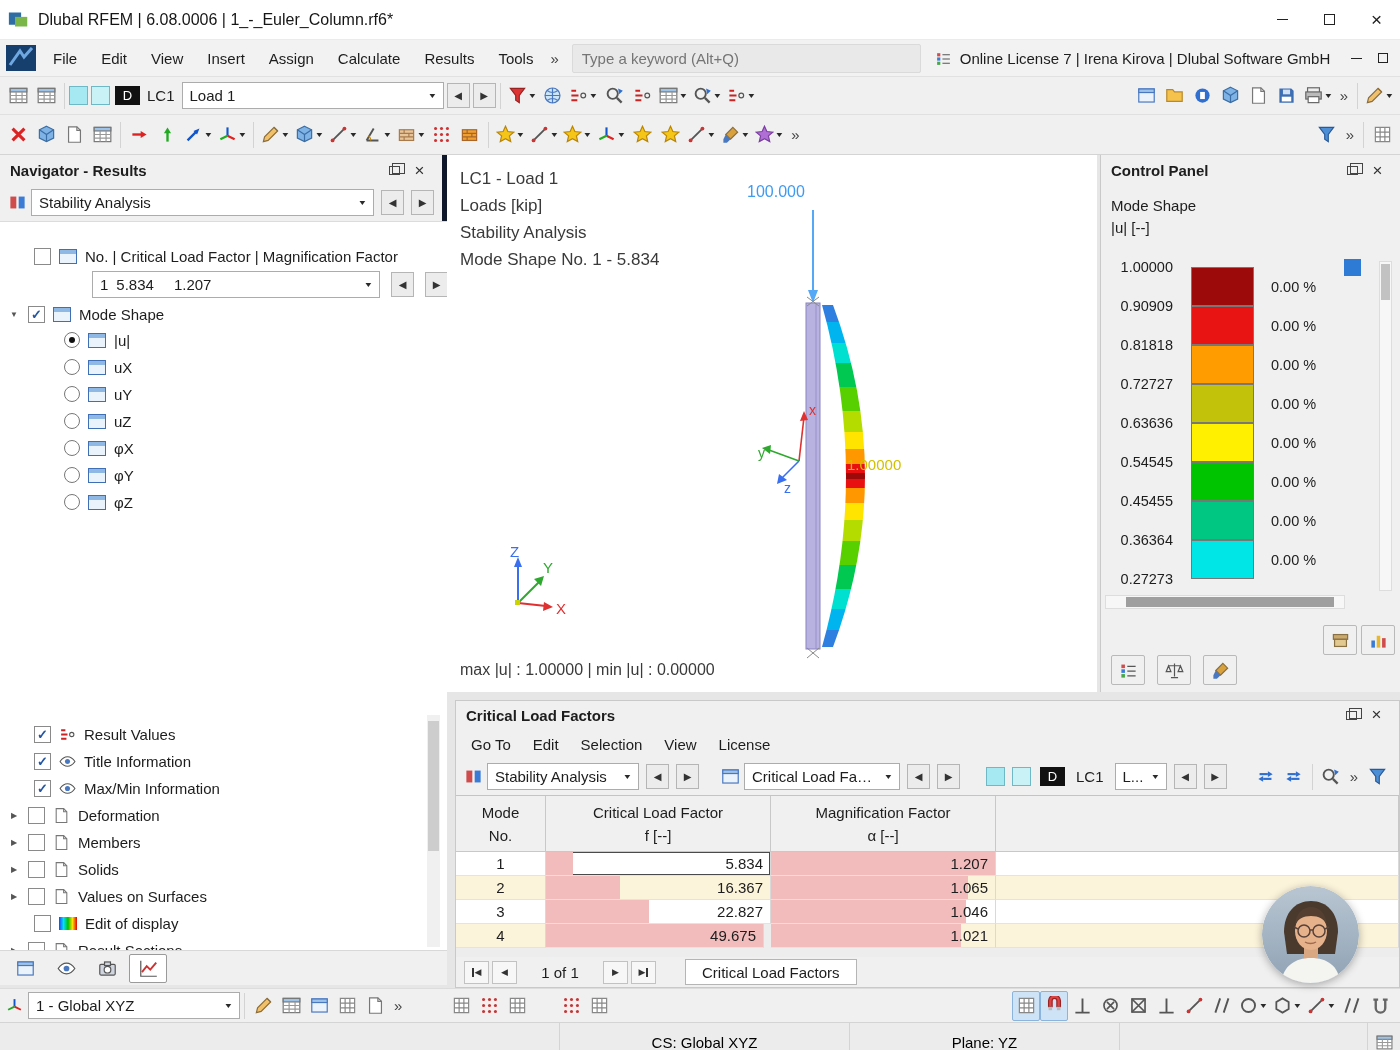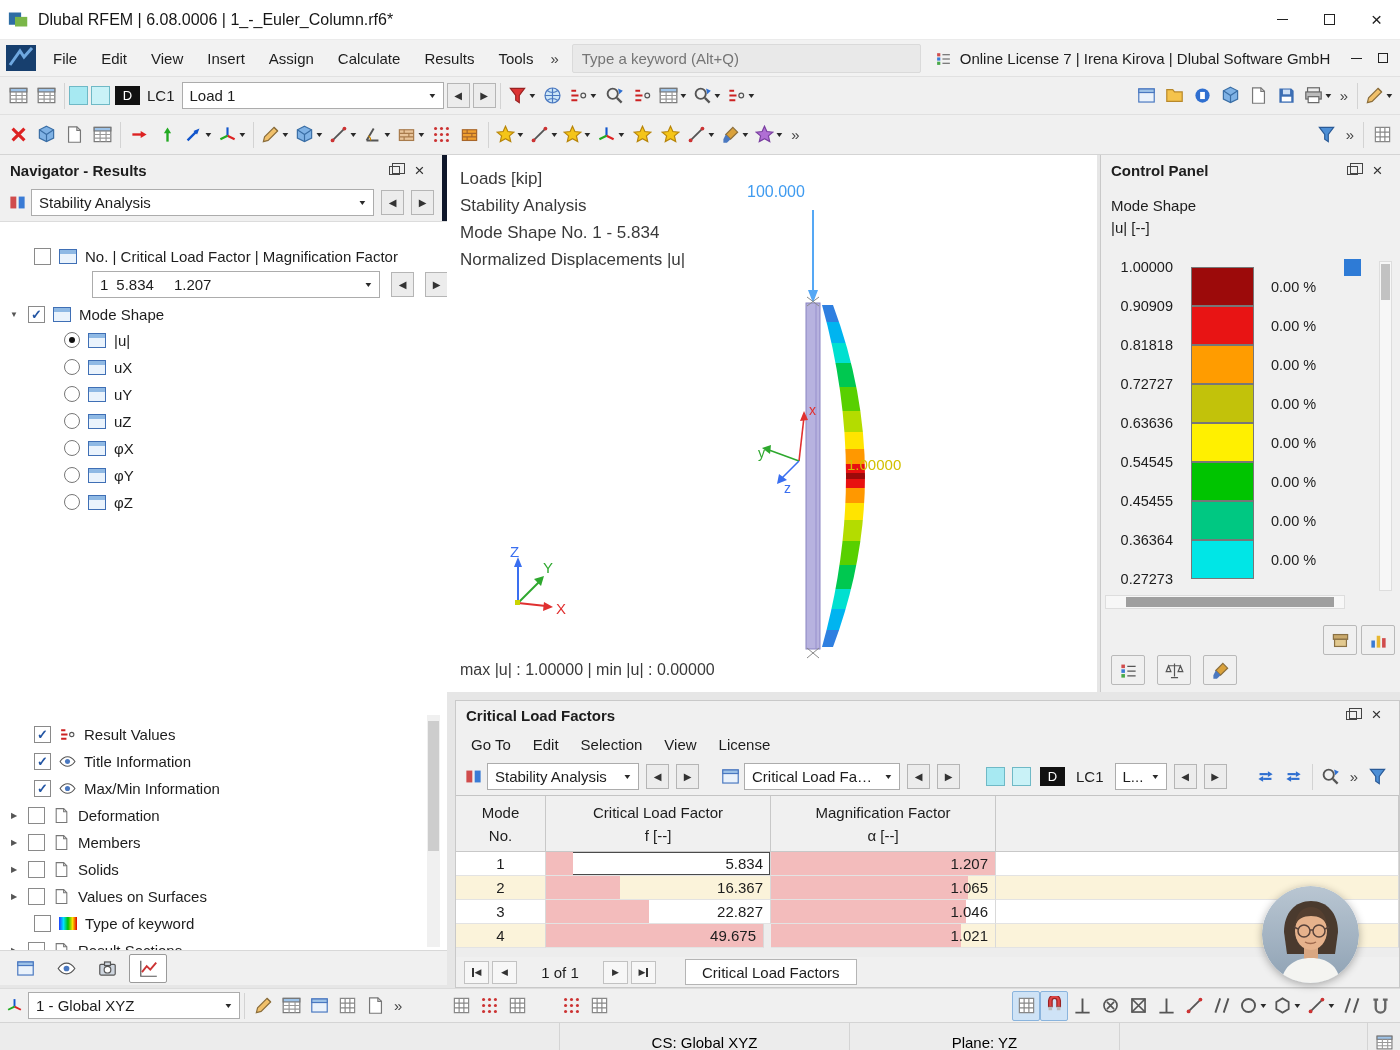--- a/index.html
+++ b/index.html
@@ -771,21 +771,21 @@
           <span class="exp">▶</span>
           <span class="cb"></span>
           <svg class="i16">
             <use href="#s-page"></use>
           </svg>
           <span class="tlabel">Values on Surfaces</span>
         </div>
       <div class="trow" style="left:34px;top:689px">
           <span class="cb"></span>
           <span class="rainbow"></span>
-          <span class="tlabel">Type of keyword</span>
+          <span class="tlabel">Edit of display</span>
         </div>
       <div class="trow" style="left:8px;top:716px">
           <span class="exp">▶</span>
           <span class="cb"></span>
           <svg class="i16">
             <use href="#s-page"></use>
           </svg>
           <span class="tlabel">Result Sections</span>
         </div>
     </div>
@@ -811,24 +811,24 @@
       <div class="ntab sel">
           <svg class="i18">
             <use href="#s-chart"></use>
           </svg>
         </div>
     </div>
   </div>
 
   <div id="viewport">
     <div id="vp-info">
+      <div>LC1 - Load 1</div>
       <div>Loads [kip]</div>
       <div>Stability Analysis</div>
       <div>Mode Shape No. 1 - 5.834</div>
-      <div>Normalized Displacements |u|</div>
     </div>
     <svg width="650" height="537" viewBox="0 0 650 537">
       <defs>
         <linearGradient id="mg" x1="0" y1="0" x2="0" y2="1">
           <stop offset="0" stop-color="#2f7fe0"></stop>
             <stop offset=".05" stop-color="#2f7fe0"></stop>
           <stop offset=".05" stop-color="#00b4f0"></stop>
             <stop offset=".11" stop-color="#00b4f0"></stop>
           <stop offset=".11" stop-color="#00e0d0"></stop>
             <stop offset=".17" stop-color="#00e0d0"></stop>

